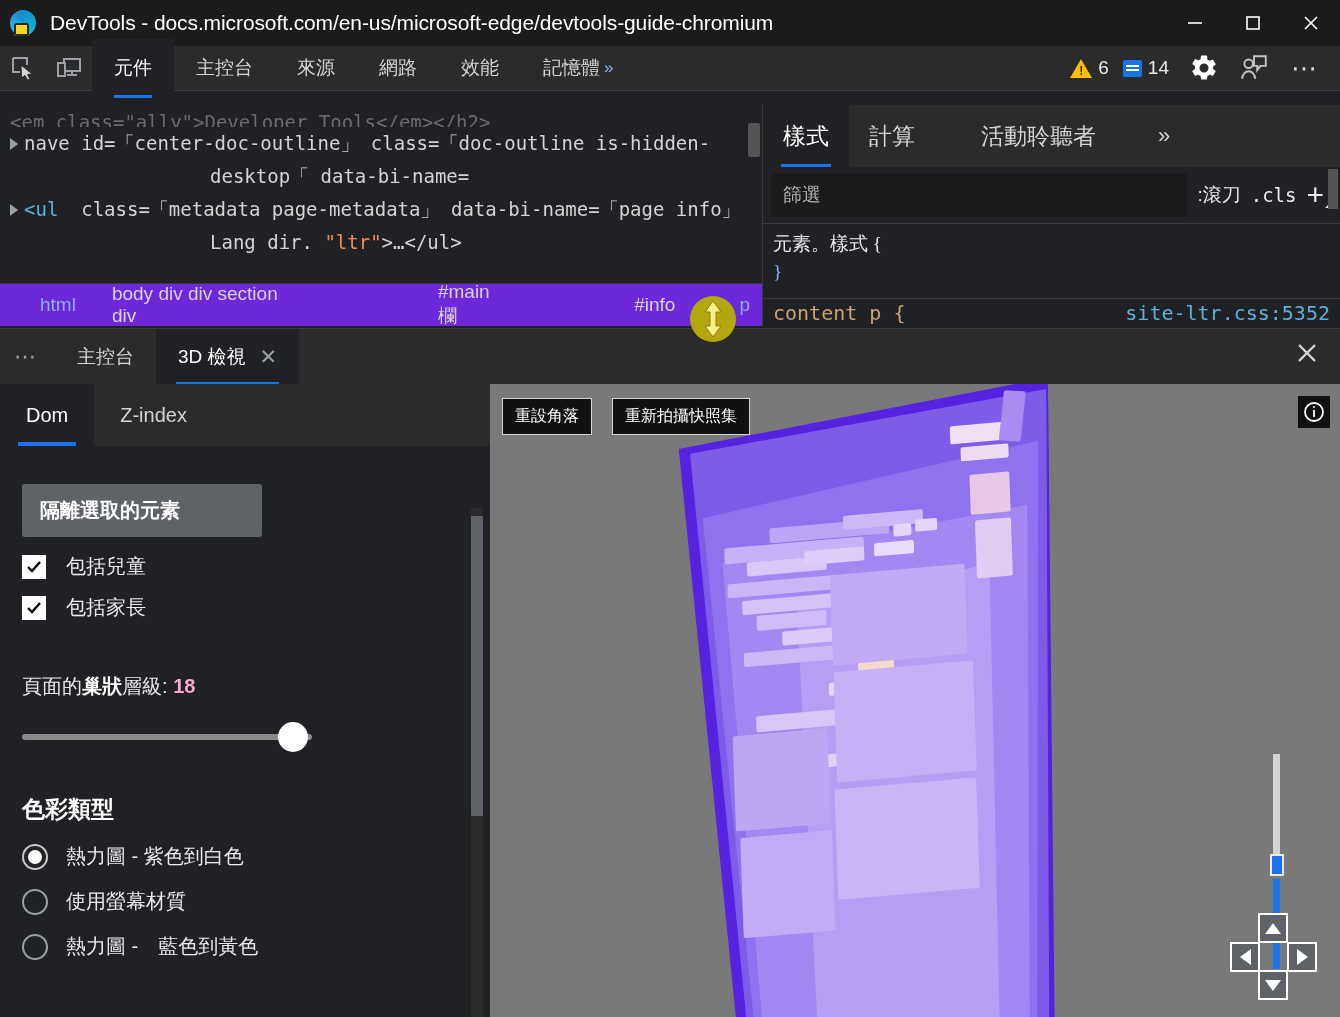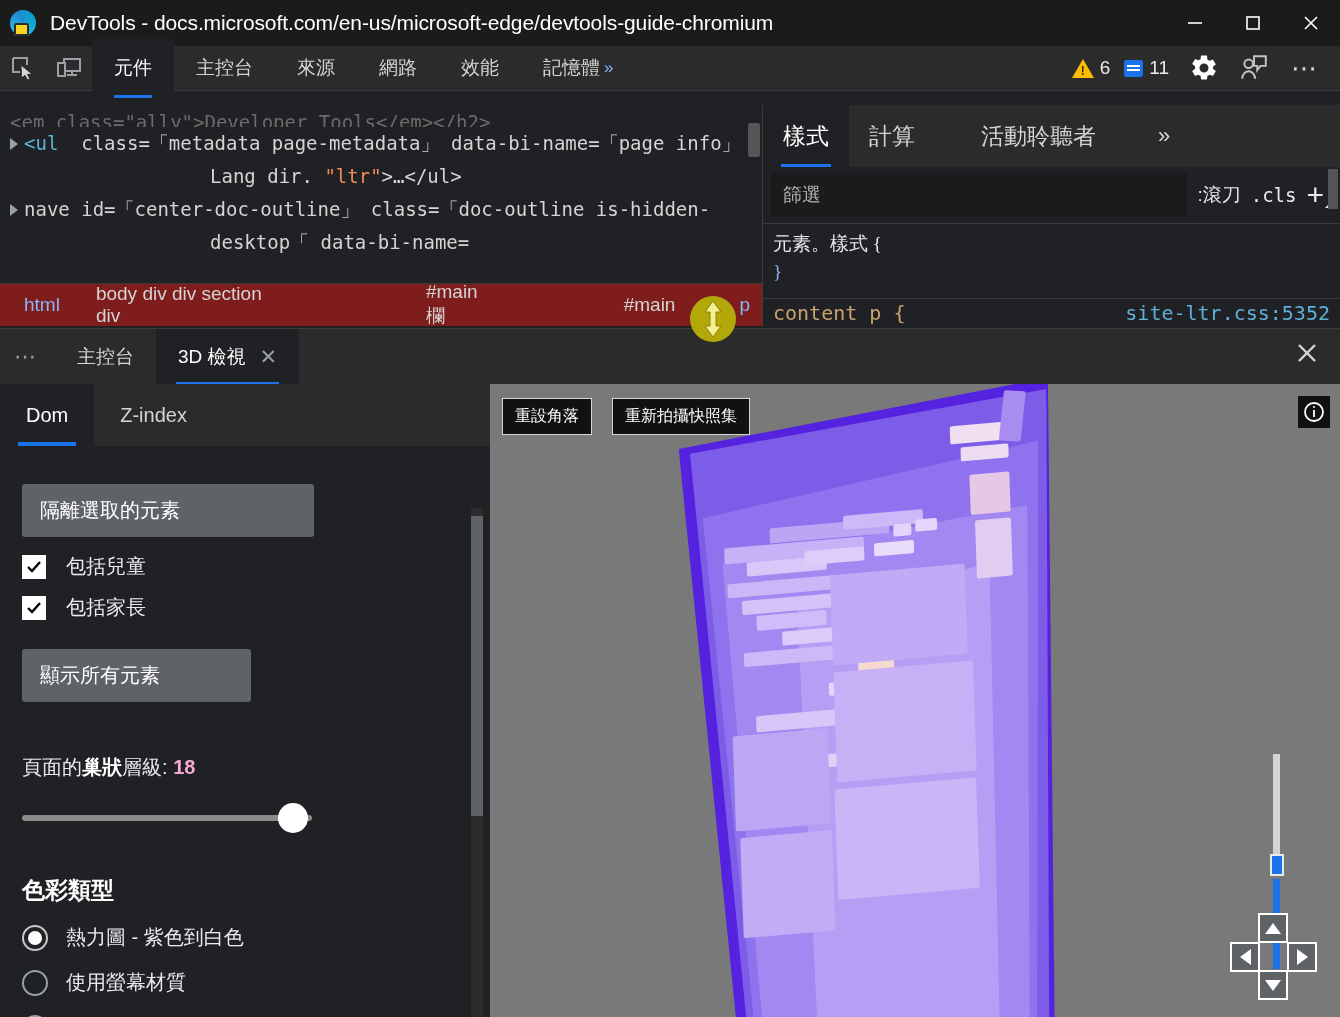--- a/index.html
+++ b/index.html
@@ -79,22 +79,22 @@
     border-top: 6px solid transparent; border-bottom: 6px solid transparent; margin-right: 6px;}
   .tag { color: #5db0d7; }
   .attr { color: #d4d4d4; }
   .val { color: #f28b54; }
   .punct { color: #d4d4d4; }
   .dom-scroll { position:absolute; right: 2px; top: 18px; width: 12px; height: 34px; background:#555; border-radius:2px;}
 
   
   .crumbs {
     position: absolute; left: 0; top: 283px; width: 762px; height: 43px;
-    background: #7f1d1d; display: flex; align-items: center; border-top: 1px solid #3b3b3b;
-    font-size: 19px; color: #d4d4d4;
+    background: #6d28d9; display: flex; align-items: center; border-top: 1px solid #3b3b3b;
+    font-size: 19px; color: #d4d4d4; padding-left: 16px;
   }
   .crumb { padding: 0 12px; }
   .crumb.html { color: #8ab4f8; }
   .crumb.sp1 { margin-left: 12px; }
   .crumb.sp2 { margin-left: 130px; }
   .crumb.sp3 { margin-left: 110px; }
   .crumb.sp4 { margin-left: 40px; color:#8ab4f8;}
 
   
   .styles-pane {
@@ -154,21 +154,21 @@
   .p3-tab.active { background:#202124; color:#fff;}
   .p3-tab.active::after{content:"";position:absolute;left:18px;right:18px;bottom:0;height:4px;background:#1a73e8;}
   .p3-body { position:relative; height: 571px; padding: 38px 22px 0 22px; overflow:hidden;}
   .p3-scrollbar { position:absolute; right:7px; top: 70px; width: 12px; height: 300px; background:#5f6368; border-radius: 1px;}
   .p3-scrolltrack { position:absolute; right:7px; top:62px; width:12px; height:509px; background:#2b2b2b;}
   .btn-wide {
     display:block; background:#5f6368; color:#fff; border:none; font-size:20px;
     font-family:"Liberation Sans", sans-serif; text-align:left; border-radius:3px;
     padding: 13px 18px;
   }
-  #isolate-btn { width: 292px; }
+  #isolate-btn { width: 240px; font-weight: bold; }
   #showall-btn { width: 229px; margin-top: 28px; }
   .check-row { display:flex; align-items:center; margin-top: 14px; position:relative;}
   .check-row.first { margin-top: 16px;}
   .cbox { width: 24px; height:24px; background:#fff; border:1px solid #fff; display:flex; align-items:center; justify-content:center; flex:0 0 auto;}
   .cbox svg { display:block; }
   .check-label { margin-left: 20px; font-size: 20px; color:#e8eaed;}
   .ghost-en { position:absolute; left:44px; top:11px; font-size:23px; color:#5a5a5a; white-space:nowrap; z-index:-1;}
   .nest-label { margin-top: 52px; font-size:20px; color:#e8eaed;}
   .nest-label b { color:#fff; }
   .nest-num { color:#f9a8d4;font-weight:bold; }
@@ -286,54 +286,54 @@
       <span class="chev">»</span>
     </div>
 
     <div class="dt-right">
       <div class="warn-group">
         <span class="tri-warn"></span>
         <span>6</span>
       </div>
       <div class="msg-group" style="margin-left:10px;">
         <span class="msg-box"></span>
-        <span>11</span>
+        <span>14</span>
       </div>
       <div class="dt-icon-btn" style="margin-left:8px;">
         <svg width="30" height="30" viewBox="0 0 24 24" fill="#fff">
           <path d="M19.14 12.94a7.07 7.07 0 0 0 .06-.94 7.07 7.07 0 0 0-.06-.94l2.03-1.58a.49.49 0 0 0 .12-.61l-1.92-3.32a.49.49 0 0 0-.59-.22l-2.39.96a7.03 7.03 0 0 0-1.62-.94l-.36-2.54A.49.49 0 0 0 13.92 2h-3.84a.49.49 0 0 0-.48.41l-.36 2.54c-.59.24-1.13.56-1.62.94l-2.39-.96a.49.49 0 0 0-.59.22L2.72 8.47a.49.49 0 0 0 .12.61l2.03 1.58c-.04.31-.06.63-.06.94s.02.63.06.94l-2.03 1.58a.49.49 0 0 0-.12.61l1.92 3.32c.12.22.37.3.59.22l2.39-.96c.49.38 1.03.7 1.62.94l.36 2.54c.04.24.24.41.48.41h3.84c.24 0 .44-.17.48-.41l.36-2.54c.59-.24 1.13-.56 1.62-.94l2.39.96c.22.08.47 0 .59-.22l1.92-3.32a.49.49 0 0 0-.12-.61l-2.03-1.58zM12 15.6A3.6 3.6 0 1 1 12 8.4a3.6 3.6 0 0 1 0 7.2z"></path>
         </svg>
       </div>
       <div class="dt-icon-btn">
         <svg width="30" height="30" viewBox="0 0 28 28" fill="none" stroke="#c4c4c4" stroke-width="1.8">
           <circle cx="9" cy="10" r="4"></circle>
           <path d="M3 24c0-4 3-7 6-7s6 3 6 7"></path>
           <path d="M14 3h11v9h-5l-3 4v-4h-3z"></path>
         </svg>
       </div>
       <div class="dots">⋯</div>
     </div>
   </div>
 
   <div class="dom-pane">
     <div class="dom-ghost">&lt;em class="ally"&gt;Developer Tools&lt;/em&gt;&lt;/h2&gt;</div>
     <div class="dom-line" style="padding-left:200px; text-indent:-200px;">
+      <span class="tri"></span><span class="attr">nave id=「center-doc-outline」 class=「doc-outline is-hidden-desktop「 data-bi-name=</span>
+    </div>
+    <div class="dom-line" style="padding-left:200px; text-indent:-200px;">
       <span class="tri"></span><span class="tag">&lt;ul</span><span class="attr">&nbsp; class=「metadata page-metadata」 data-bi-name=「page info」 Lang dir. </span><span class="val">"ltr"</span><span class="punct">&gt;…&lt;/ul&gt;</span>
-    </div>
-    <div class="dom-line" style="padding-left:200px; text-indent:-200px;">
-      <span class="tri"></span><span class="attr">nave id=「center-doc-outline」 class=「doc-outline is-hidden-desktop「 data-bi-name=</span>
     </div>
     <div class="dom-scroll"></div>
   </div>
 
   <div class="crumbs">
     <span class="crumb html sp1">html</span>
     <span class="crumb sp1">body div div section div</span>
     <span class="crumb sp2">#main欄</span>
-    <span class="crumb sp3">#main</span>
+    <span class="crumb sp3">#info</span>
     <span class="crumb sp4">p</span>
   </div>
 
   <div class="styles-pane">
     <div class="styles-tabs">
       <div class="st-tab active">
           <span>樣式</span>
         </div>
       <div class="st-tab">
           <span>計算</span>
@@ -410,21 +410,20 @@
 
       <div class="check-row">
         <span class="cbox">
           <svg width="18" height="18" viewBox="0 0 18 18">
               <polyline points="3,9 7,13 15,4" fill="none" stroke="#000" stroke-width="2.4"></polyline>
             </svg>
         </span>
         <span class="check-label">包括家長</span>
       </div>
 
-      <button class="btn-wide" id="showall-btn">顯示所有元素</button>
 
       <div class="nest-label">
         <span>頁面的</span><b>巢狀</b><span>層級:</span>
         <span class="nest-num">18</span>
       </div>
 
       <div class="slider-wrap">
         <div class="slider-track"></div>
         <div class="slider-thumb"></div>
       </div>

